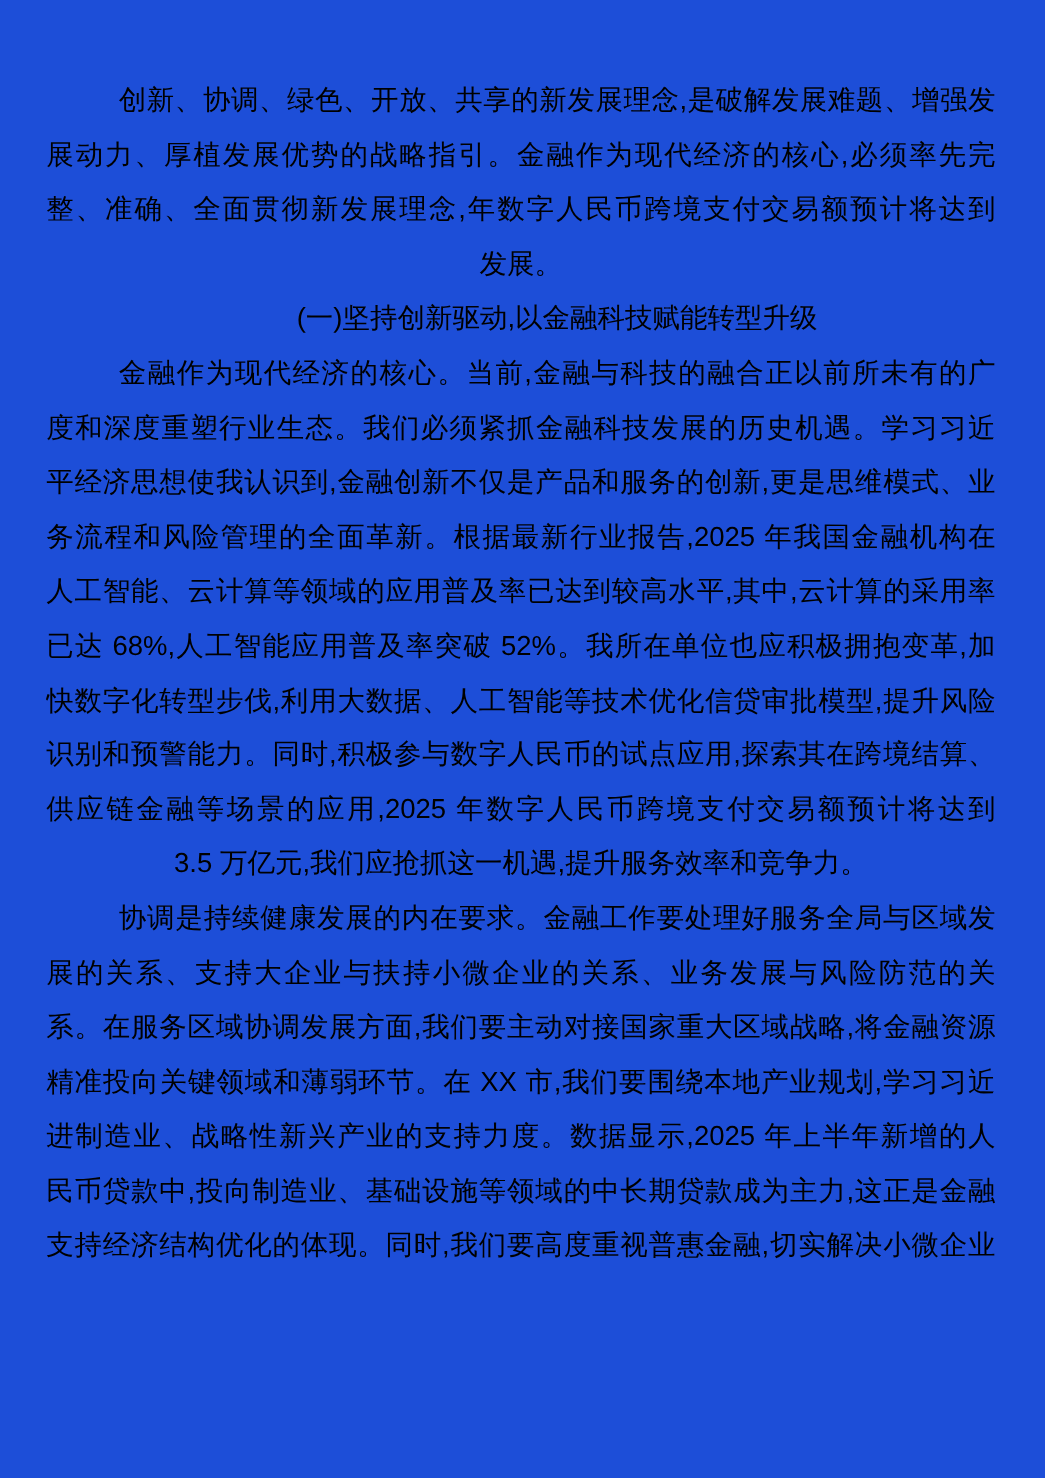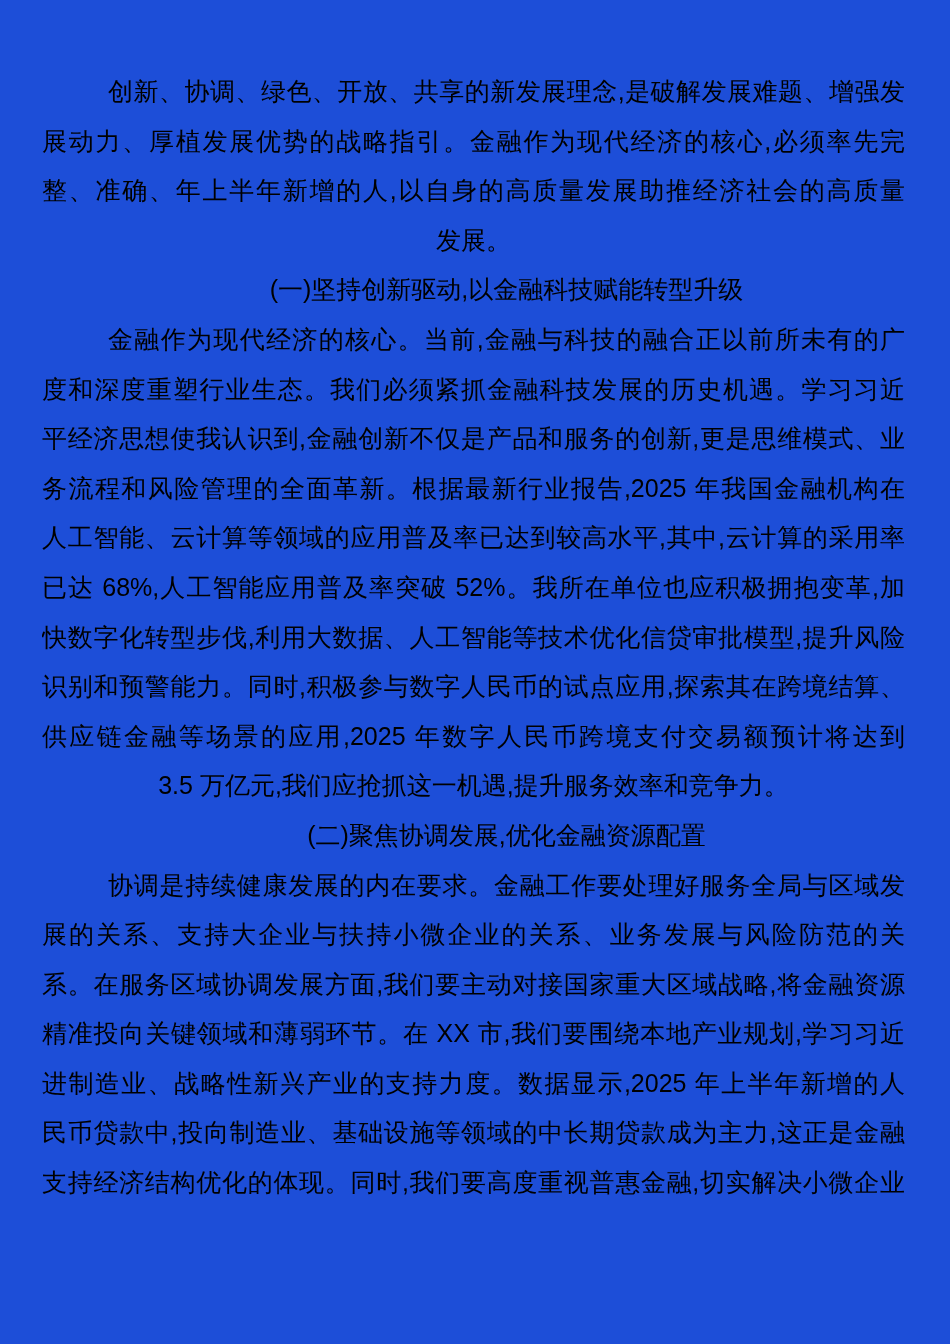--- a/index.html
+++ b/index.html
@@ -38,34 +38,33 @@
     padding-left: 66px;
   }
 </style>
 </head>
 <body>
 
 <div class="doc-page">
   <div>
       <div class="line indent justify">创新、协调、绿色、开放、共享的新发展理念,是破解发展难题、增强发</div>
       <div class="line justify">展动力、厚植发展优势的战略指引。金融作为现代经济的核心,必须率先完</div>
-      <div class="line justify">整、准确、年上半年新增的人,以自身的高质量发展助推经济社会的高质量</div>
+      <div class="line justify">整、准确、全面贯彻新发展理念,年数字人民币跨境支付交易额预计将达到</div>
       <div class="line">发展。</div>
       <div class="line indent">(一)坚持创新驱动,以金融科技赋能转型升级</div>
       <div class="line indent justify">金融作为现代经济的核心。当前,金融与科技的融合正以前所未有的广</div>
       <div class="line justify">度和深度重塑行业生态。我们必须紧抓金融科技发展的历史机遇。学习习近</div>
       <div class="line justify">平经济思想使我认识到,金融创新不仅是产品和服务的创新,更是思维模式、业</div>
       <div class="line justify">务流程和风险管理的全面革新。根据最新行业报告,2025 年我国金融机构在</div>
       <div class="line justify">人工智能、云计算等领域的应用普及率已达到较高水平,其中,云计算的采用率</div>
       <div class="line justify">已达 68%,人工智能应用普及率突破 52%。我所在单位也应积极拥抱变革,加</div>
       <div class="line justify">快数字化转型步伐,利用大数据、人工智能等技术优化信贷审批模型,提升风险</div>
       <div class="line justify">识别和预警能力。同时,积极参与数字人民币的试点应用,探索其在跨境结算、</div>
       <div class="line justify">供应链金融等场景的应用,2025 年数字人民币跨境支付交易额预计将达到</div>
       <div class="line">3.5 万亿元,我们应抢抓这一机遇,提升服务效率和竞争力。</div>
-      <div class="line indent">(二)聚焦协调发展,优化金融资源配置</div>
       <div class="line indent justify">协调是持续健康发展的内在要求。金融工作要处理好服务全局与区域发</div>
       <div class="line justify">展的关系、支持大企业与扶持小微企业的关系、业务发展与风险防范的关</div>
       <div class="line justify">系。在服务区域协调发展方面,我们要主动对接国家重大区域战略,将金融资源</div>
       <div class="line justify">精准投向关键领域和薄弱环节。在 XX 市,我们要围绕本地产业规划,学习习近</div>
       <div class="line justify">进制造业、战略性新兴产业的支持力度。数据显示,2025 年上半年新增的人</div>
       <div class="line justify">民币贷款中,投向制造业、基础设施等领域的中长期贷款成为主力,这正是金融</div>
       <div class="line justify">支持经济结构优化的体现。同时,我们要高度重视普惠金融,切实解决小微企业</div>
     </div>
 </div>
 

